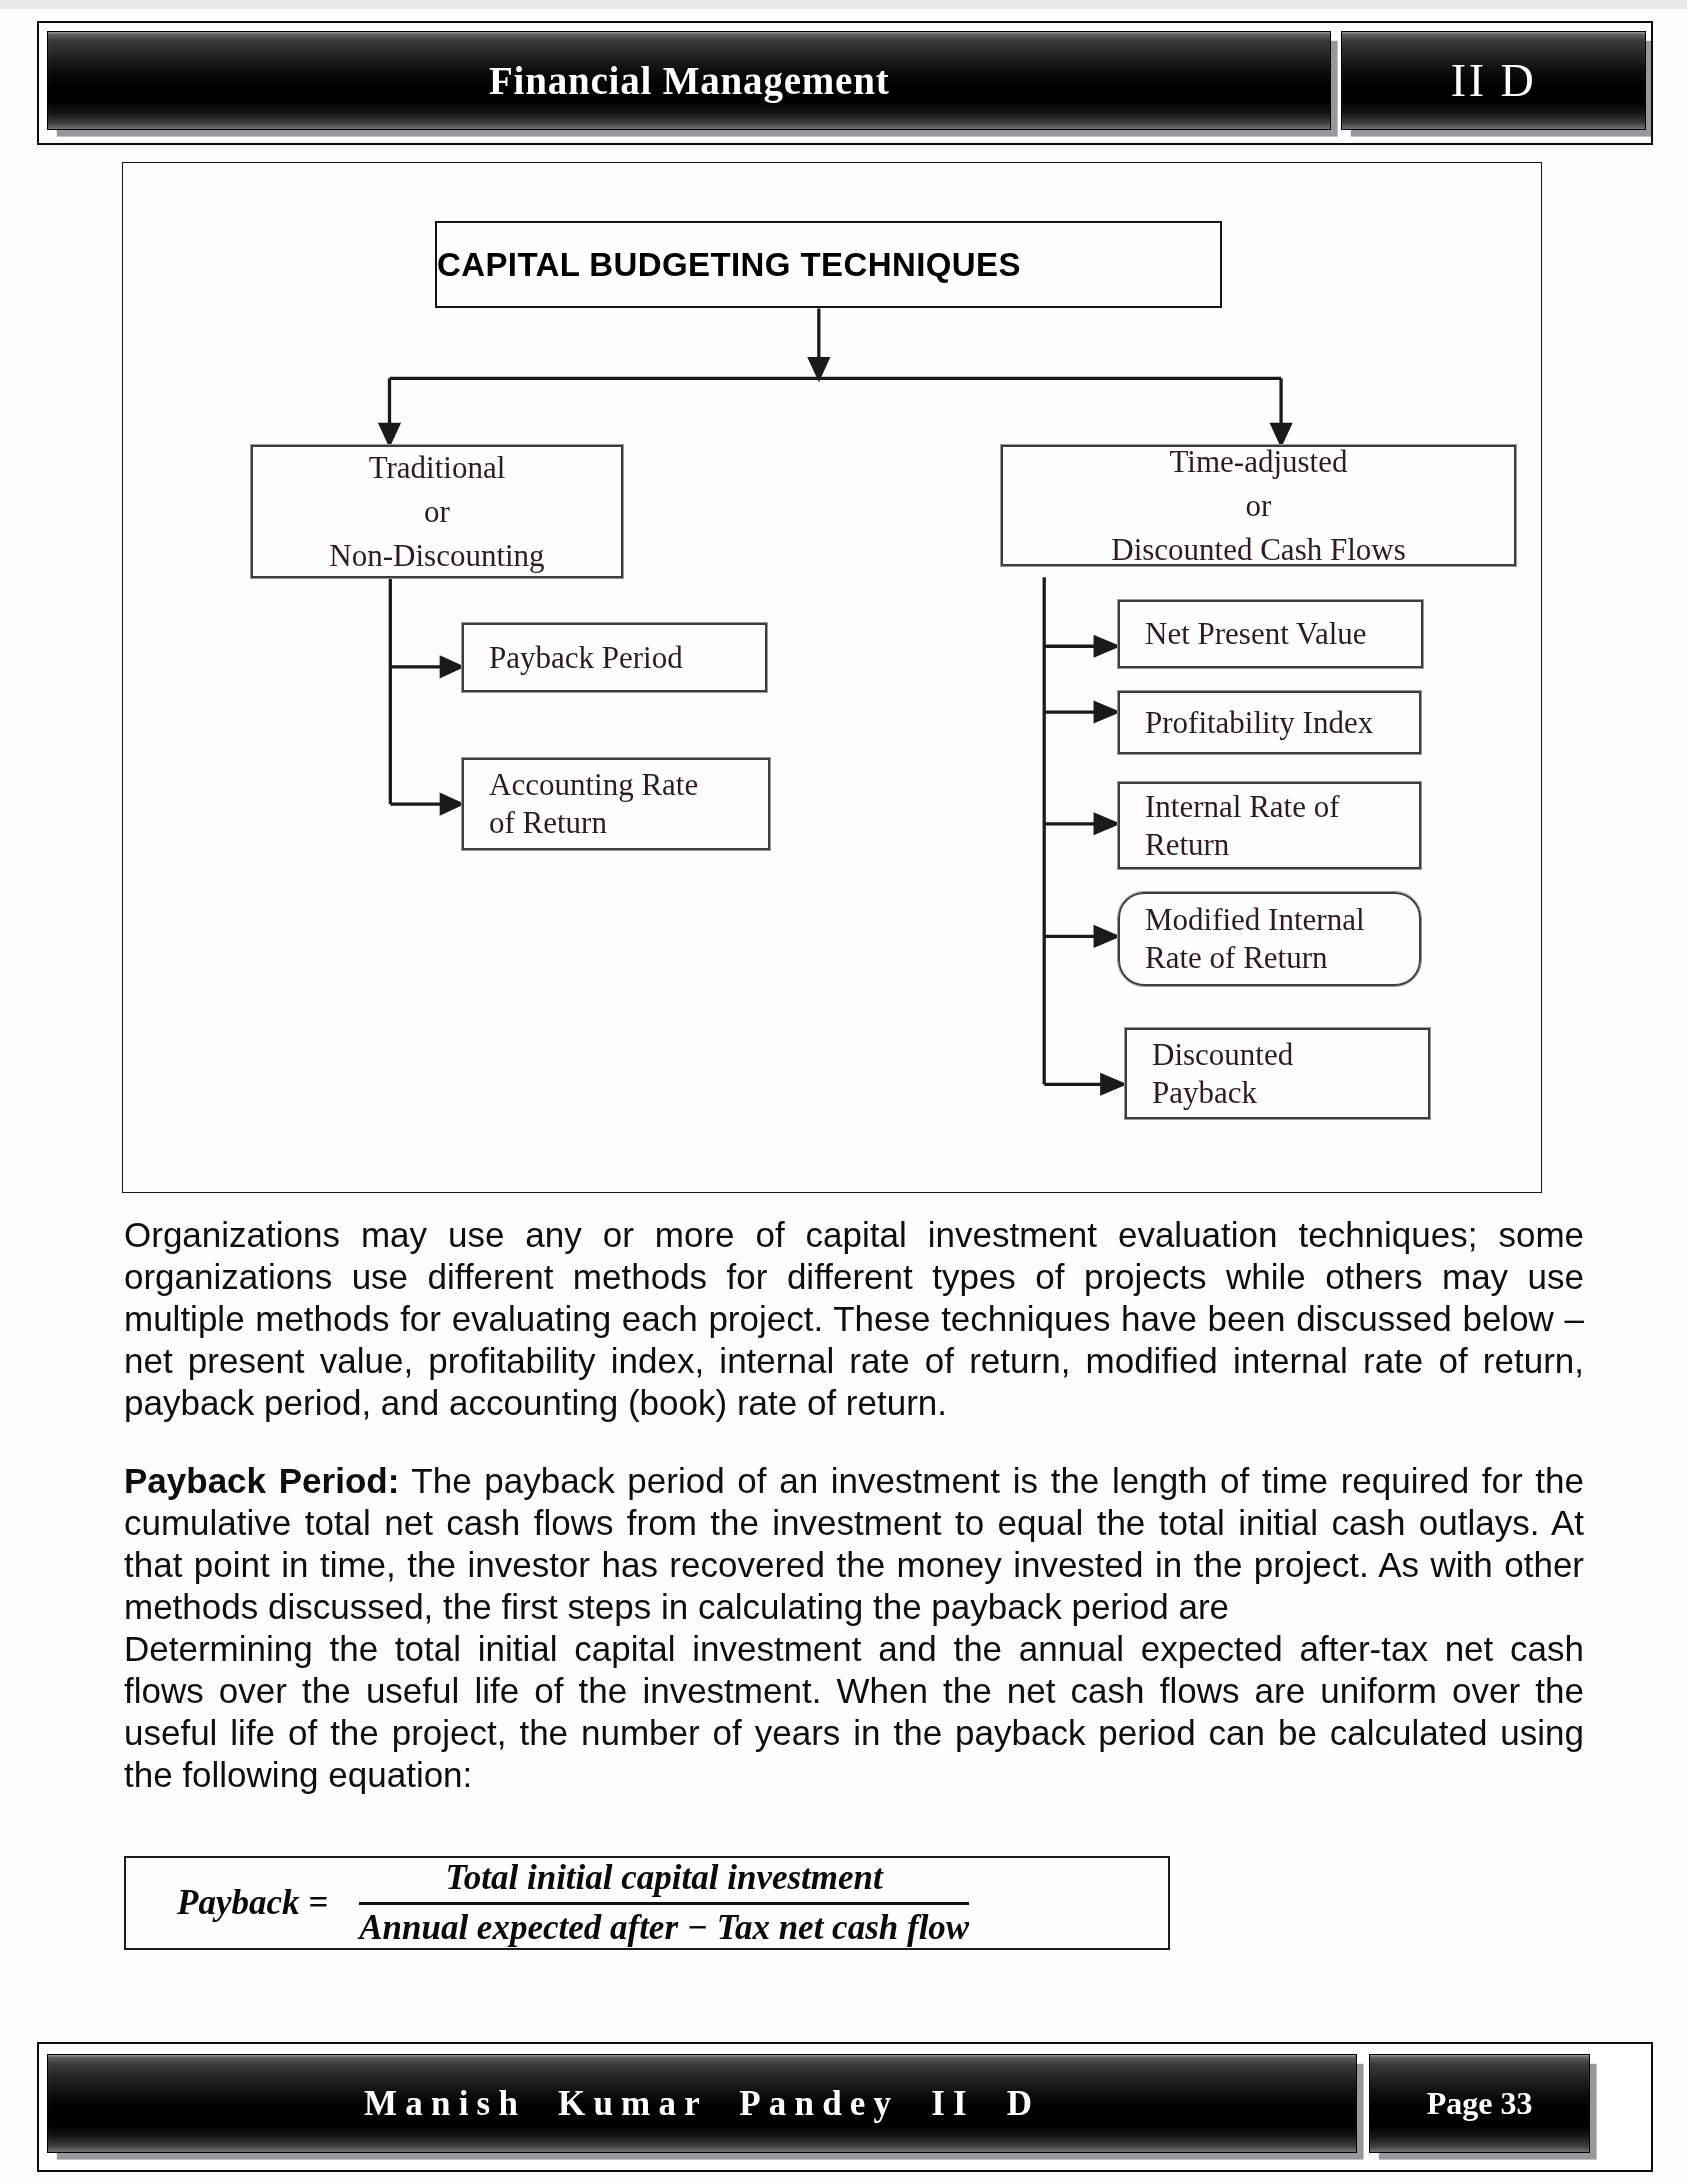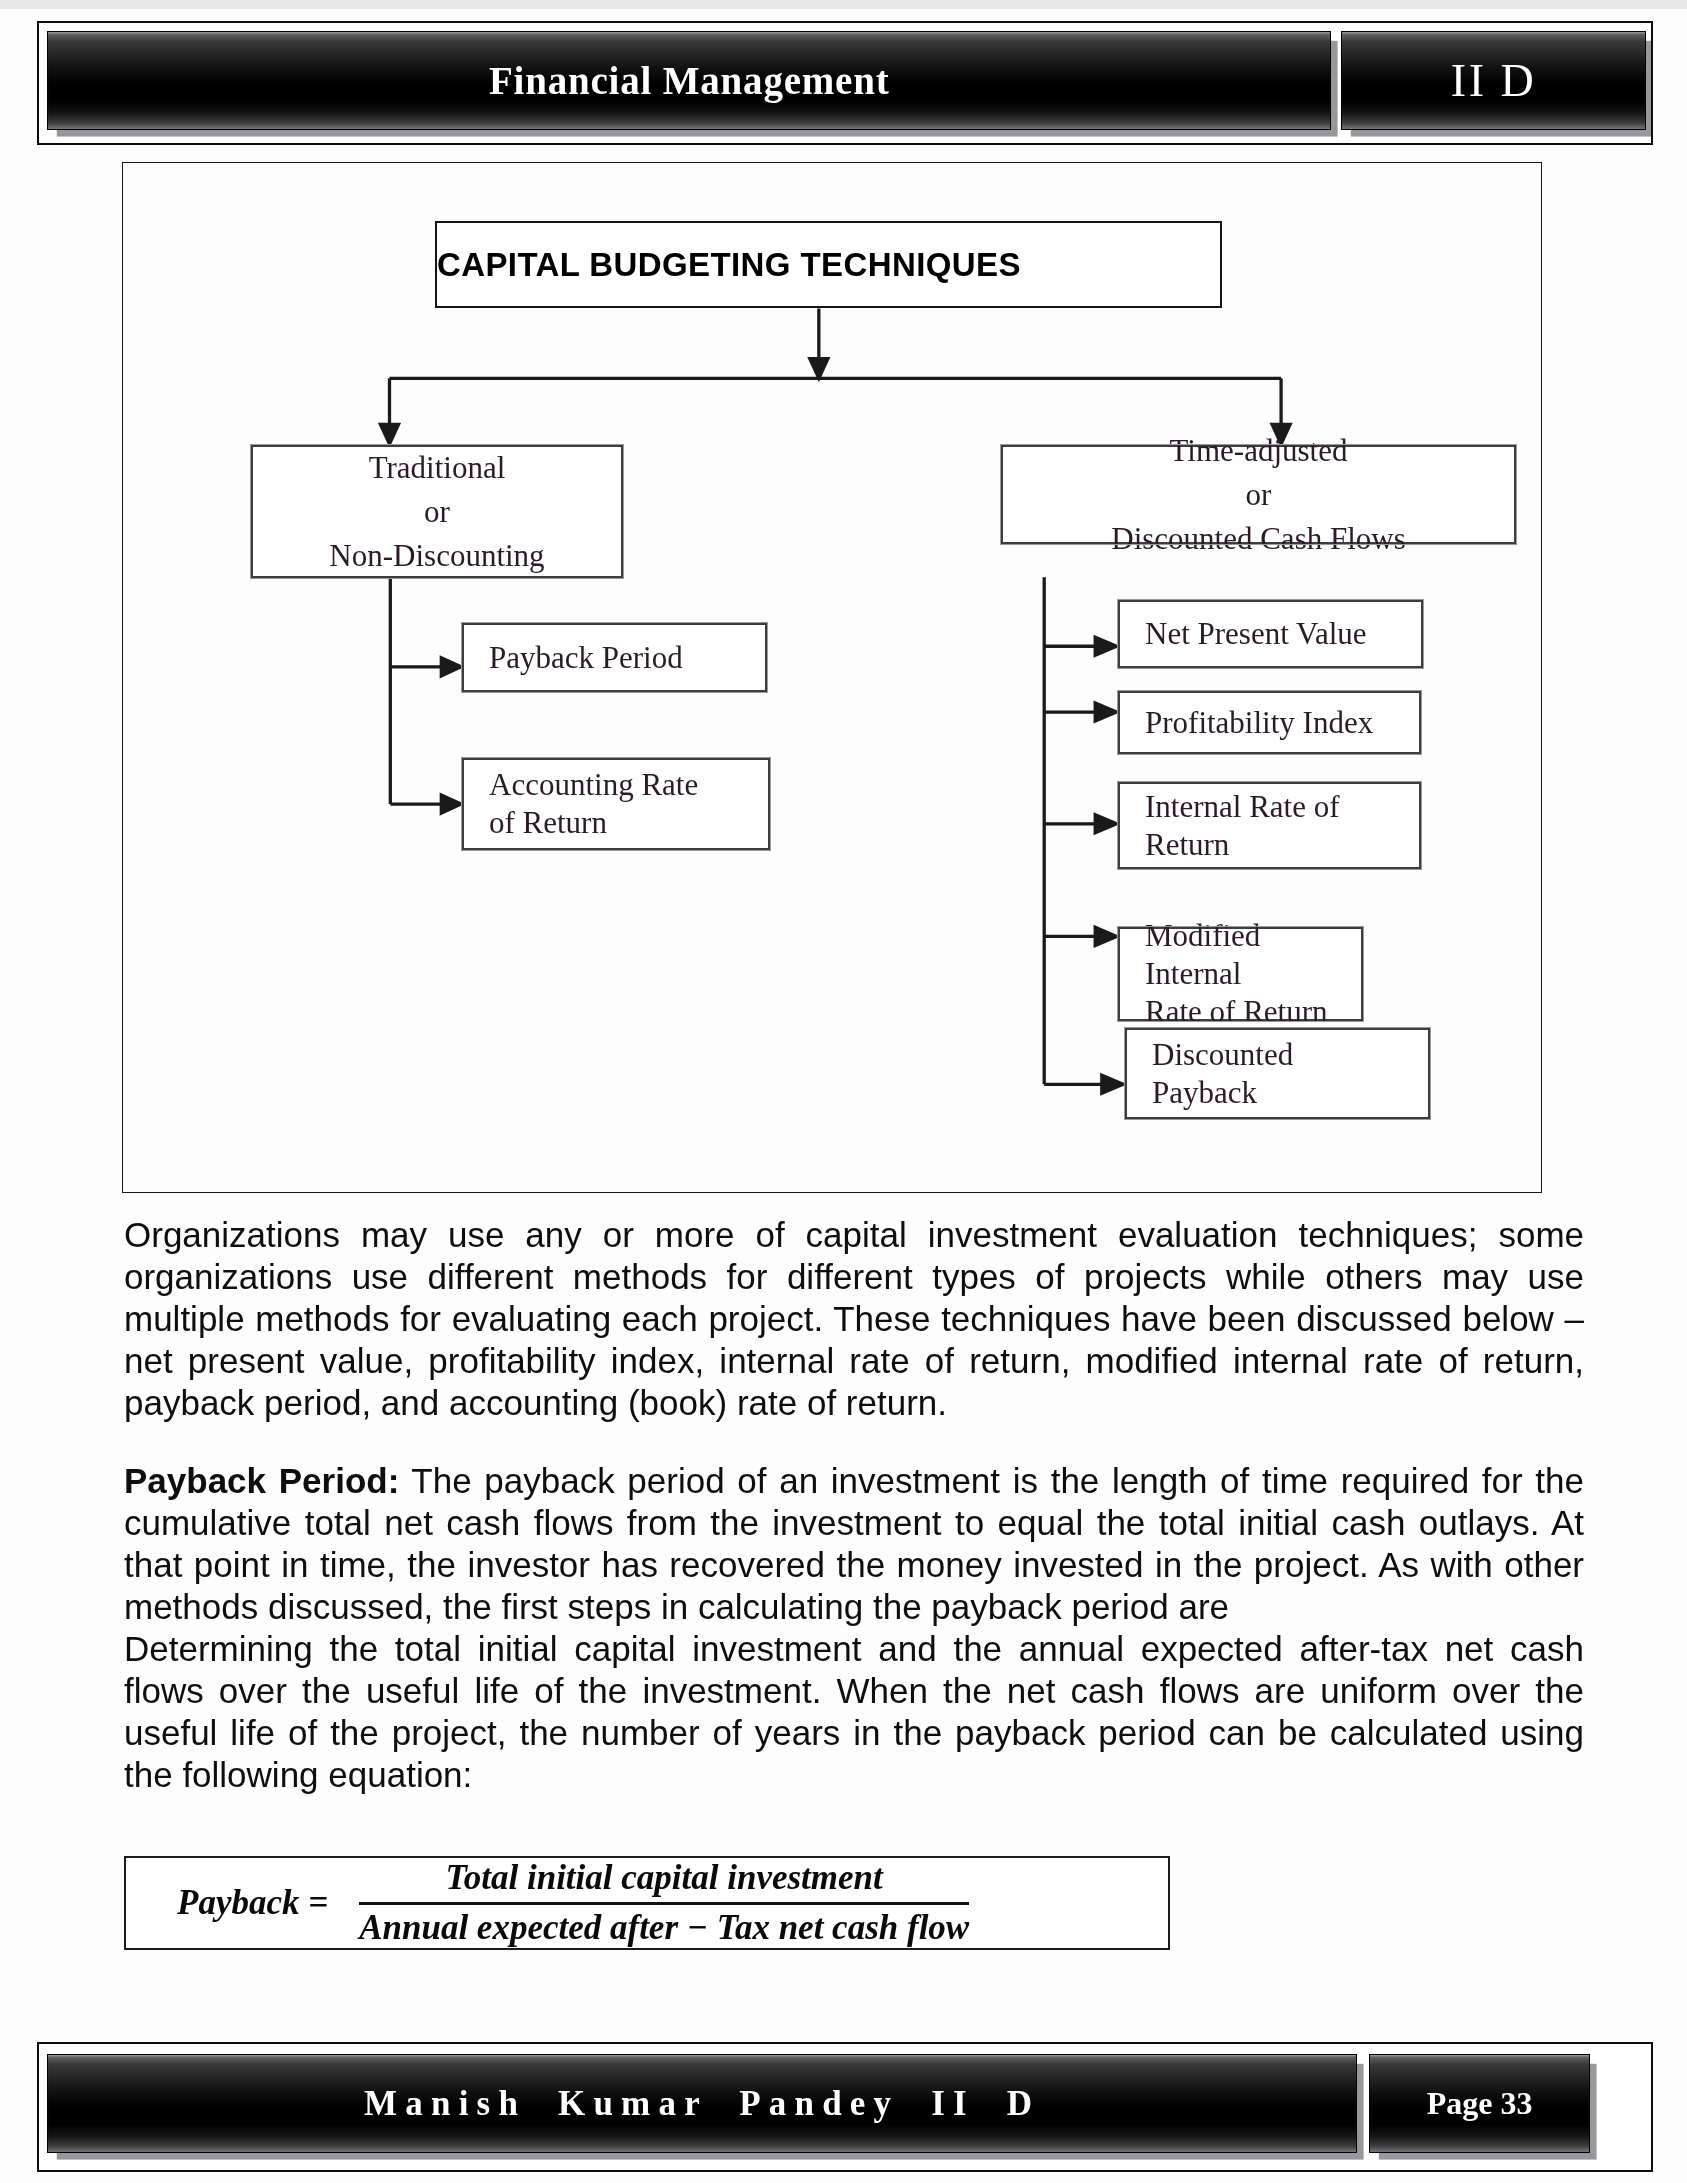--- a/index.html
+++ b/index.html
@@ -45,27 +45,27 @@
     border:2.5px solid #141414; 
     font-weight:bold; font-size:33px; letter-spacing:0.4px; color:#000;
   }
   .dparent, .dchild {
     border:2.5px solid #3d3d3d; outline:0.8px solid #9a9a9a;
     font-family:"Liberation Serif", serif; font-size:31px; color:#2c1a28;
   }
   .dparent { justify-content:center; text-align:center; line-height:44px; }
   .dchild  { padding-left:25px; line-height:38px; }
   .p-left  { left:128px;  top:282px; width:372px; height:133px; }
-  .p-right { left:878px; top:282px; width:515px; height:99px; }
+  .p-right { left:878px; top:282px; width:515px; height:121px; }
   .c-l0 { left:339px;  top:460px;  width:305px; height:69px;  }
   .c-l1 { left:339px;  top:595px;  width:308px; height:92px; }
   .c-r0 { left:995px; top:437px;  width:305px; height:68px;  }
   .c-r1 { left:995px; top:528px;  width:303px; height:63px;  }
   .c-r2 { left:995px; top:619px;  width:303px; height:87px; }
-  .c-r3 { left:995px; top:764px;  width:245px; height:94px; }
+  .c-r3 { left:995px; top:729px;  width:303px; height:94px;border-radius:26px; }
   .c-r4 { left:1002px; top:865px; width:305px; height:91px; }
 
   
   .bodytext {
     position:absolute; left:124px; top:1205px; width:1460px;
     font-size:35px; line-height:42px; text-align:justify; color:#0e0e0e;
   }
   .bodytext p.gap { margin-bottom:36px; }
   .bodytext strong { font-weight:bold; }
 

